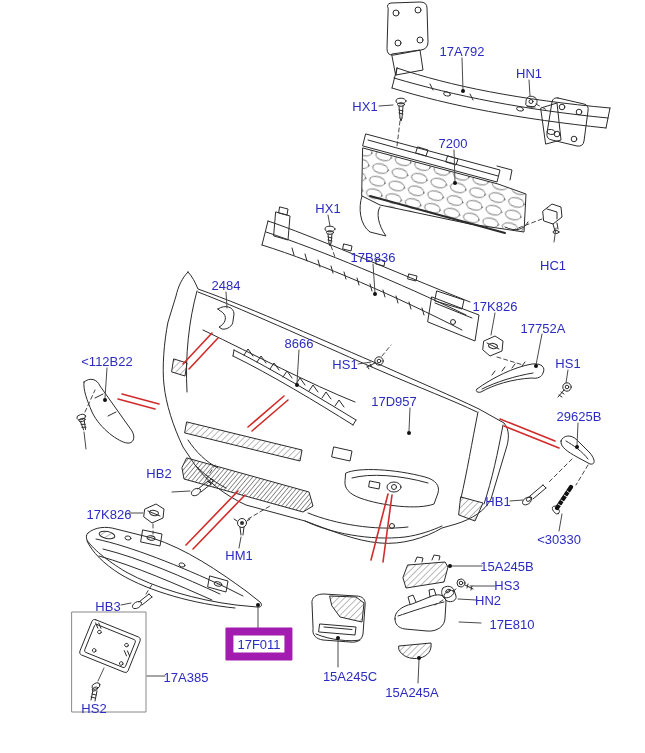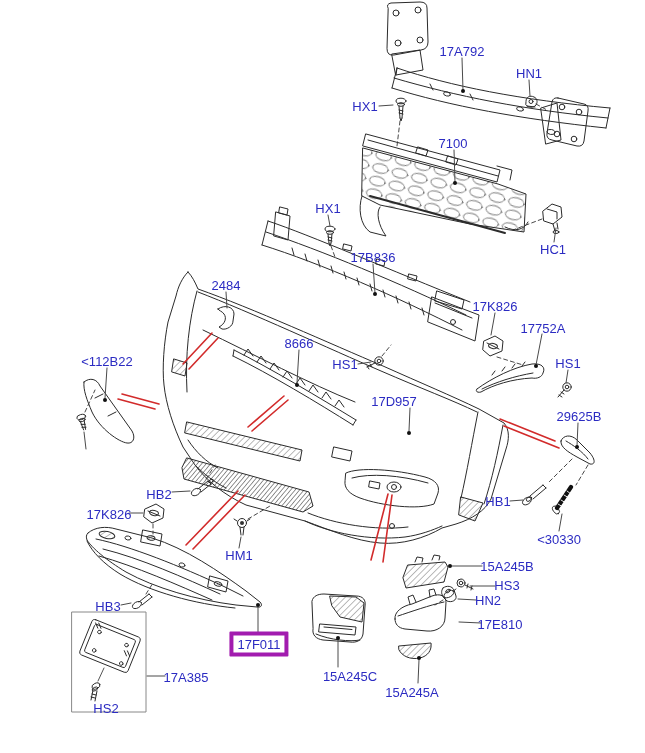--- a/index.html
+++ b/index.html
@@ -1,21 +1,21 @@
 <!DOCTYPE html>
 <html><head>
 <meta charset="utf-8">
 <style>
   html,body{margin:0;padding:0;background:#ffffff;}
   #stage{position:relative;width:645px;height:753px;background:#ffffff;overflow:hidden;
          font-family:"Liberation Sans", sans-serif;text-align:right;}
   #art{position:absolute;left:0;top:0;}
   .lbl{position:absolute;transform:translate(-50%,-50%);font-size:13px;font-weight:500;
        color:#2b2bc2;white-space:nowrap;letter-spacing:0;line-height:1;cursor:pointer;}
-  .lbl.hl{border:4px solid #a21caf;padding:2px 4px;background:#ffffff;border-radius:1px;}
+  .lbl.hl{border:8px solid #a21caf;padding:2px 4px;background:#ffffff;border-radius:1px;}
   svg *{vector-effect:non-scaling-stroke;}
 </style>
 </head>
 <body>
 
 <div id="stage">
 
 <svg id="art" width="645" height="753" viewBox="0 0 645 753" fill="none" stroke="#2b2b2b" stroke-width="1" stroke-linecap="round" stroke-linejoin="round">
   <defs>
     <pattern id="hatch" width="4.5" height="4.5" patternTransform="rotate(45)" patternUnits="userSpaceOnUse">
@@ -321,42 +321,42 @@
     <path d="M388,494 L371,560"></path>
         <path d="M392,495 L383,562"></path>
     <path d="M500,419 L555,441"></path>
         <path d="M504,426 L559,448"></path>
   </g>
 </svg>
 
 <div class="lbl" style="left:462px;top:51px">17A792</div>
 <div class="lbl" style="left:529px;top:73px">HN1</div>
 <div class="lbl" style="left:365px;top:106px">HX1</div>
-<div class="lbl" style="left:453px;top:143px">7100</div>
-<div class="lbl" style="left:553px;top:249px">HC1</div>
+<div class="lbl" style="left:453px;top:143px">7200</div>
+<div class="lbl" style="left:553px;top:265px">HC1</div>
 <div class="lbl" style="left:328px;top:208px">HX1</div>
 <div class="lbl" style="left:373px;top:257px">17B836</div>
 <div class="lbl" style="left:226px;top:285px">2484</div>
 <div class="lbl" style="left:107px;top:361px">&lt;112B22</div>
 <div class="lbl" style="left:299px;top:343px">8666</div>
 <div class="lbl" style="left:345px;top:364px">HS1</div>
 <div class="lbl" style="left:495px;top:306px">17K826</div>
 <div class="lbl" style="left:543px;top:328px">17752A</div>
 <div class="lbl" style="left:568px;top:363px">HS1</div>
 <div class="lbl" style="left:394px;top:401px">17D957</div>
 <div class="lbl" style="left:579px;top:416px">29625B</div>
 <div class="lbl" style="left:498px;top:501px">HB1</div>
 <div class="lbl" style="left:559px;top:539px">&lt;30330</div>
-<div class="lbl" style="left:159px;top:494px">HB2</div>
+<div class="lbl" style="left:159px;top:473px">HB2</div>
 <div class="lbl" style="left:109px;top:514px">17K826</div>
 <div class="lbl" style="left:239px;top:555px">HM1</div>
 <div class="lbl" style="left:108px;top:606px">HB3</div>
 <div class="lbl hl" style="left:259px;top:644px">17F011</div>
 <div class="lbl" style="left:186px;top:677px">17A385</div>
-<div class="lbl" style="left:106px;top:708px">HS2</div>
+<div class="lbl" style="left:94px;top:708px">HS2</div>
 <div class="lbl" style="left:507px;top:566px">15A245B</div>
 <div class="lbl" style="left:507px;top:585px">HS3</div>
 <div class="lbl" style="left:488px;top:600px">HN2</div>
-<div class="lbl" style="left:500px;top:624px">17E810</div>
+<div class="lbl" style="left:512px;top:624px">17E810</div>
 <div class="lbl" style="left:350px;top:676px">15A245C</div>
 <div class="lbl" style="left:412px;top:692px">15A245A</div>
 
 </div>
 
 </body></html>

